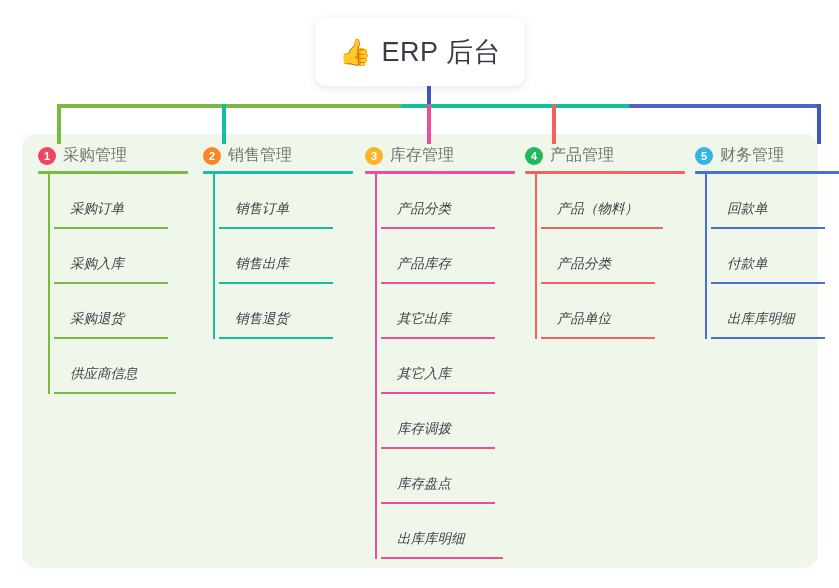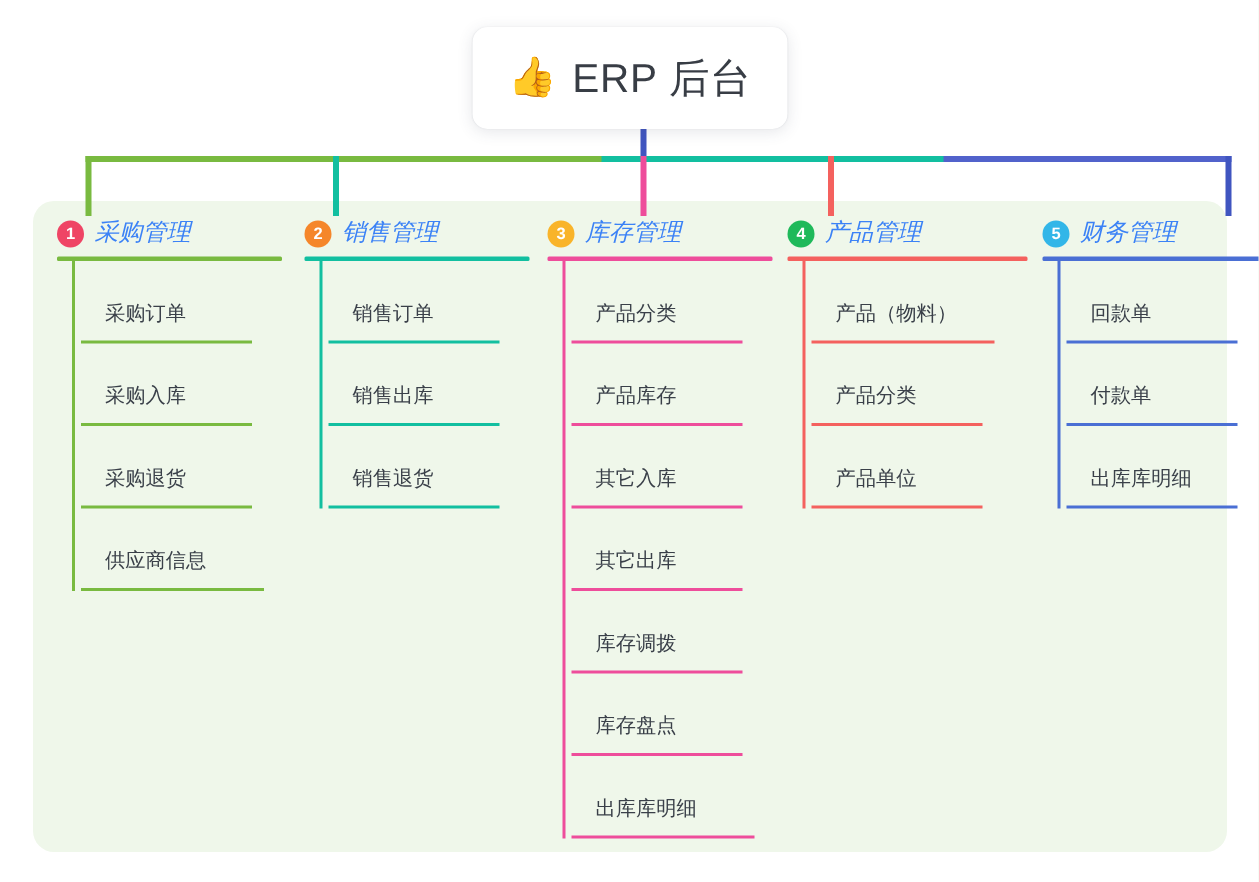--- a/index.html
+++ b/index.html
@@ -68,24 +68,24 @@
     display:flex;align-items:center;gap:7px;
     padding-bottom:5px;
     margin-bottom:0;
   }
   .badge{
     width:18px;height:18px;border-radius:50%;
     color:#fff;font-size:11px;font-weight:bold;
     display:flex;align-items:center;justify-content:center;
     flex:0 0 18px;
   }
-  .col-title{font-size:16px;color:#3b82f6;white-space:nowrap;font-style:italic;}
+  .col-title{font-size:16px;color:#737373;white-space:nowrap;}
   .head-rule{height:3px;border-radius:1px;}
 
-  .items{position:relative;padding-left:16px;margin-top:0;}
+  .items{position:relative;padding-left:16px;margin-top:0;font-style:italic;}
   .spine{position:absolute;left:10px;top:0;bottom:0;width:2px;}
   .item{
     position:relative;
     height:55px;
     display:flex;align-items:center;
     padding-left:16px;
   }
   .item-label{
     font-size:13.5px;color:#3a4049;white-space:nowrap;
     position:relative;top:7px;
@@ -177,25 +177,25 @@
       <div class="spine" style="background: rgb(238, 77, 155);"></div>
       <div class="item">
         <span class="item-label">产品分类</span>
         <span class="item-rule" style="background: rgb(238, 77, 155);"></span>
       </div>
       <div class="item">
         <span class="item-label">产品库存</span>
         <span class="item-rule" style="background: rgb(238, 77, 155);"></span>
       </div>
       <div class="item">
+        <span class="item-label">其它出库</span>
+        <span class="item-rule" style="background: rgb(238, 77, 155);"></span>
+      </div>
+      <div class="item">
         <span class="item-label">其它入库</span>
-        <span class="item-rule" style="background: rgb(238, 77, 155);"></span>
-      </div>
-      <div class="item">
-        <span class="item-label">其它出库</span>
         <span class="item-rule" style="background: rgb(238, 77, 155);"></span>
       </div>
       <div class="item">
         <span class="item-label">库存调拨</span>
         <span class="item-rule" style="background: rgb(238, 77, 155);"></span>
       </div>
       <div class="item">
         <span class="item-label">库存盘点</span>
         <span class="item-rule" style="background: rgb(238, 77, 155);"></span>
       </div>

